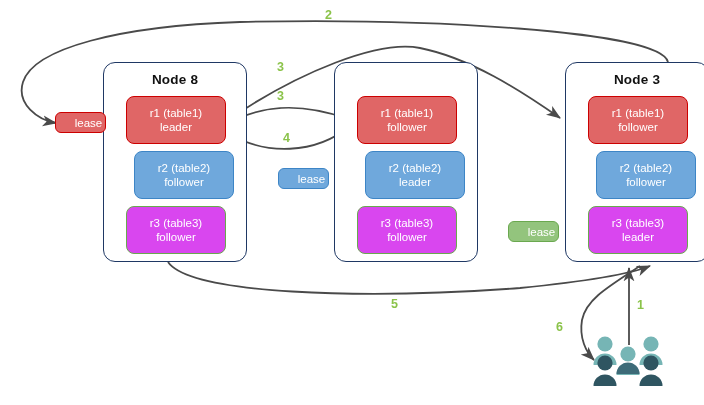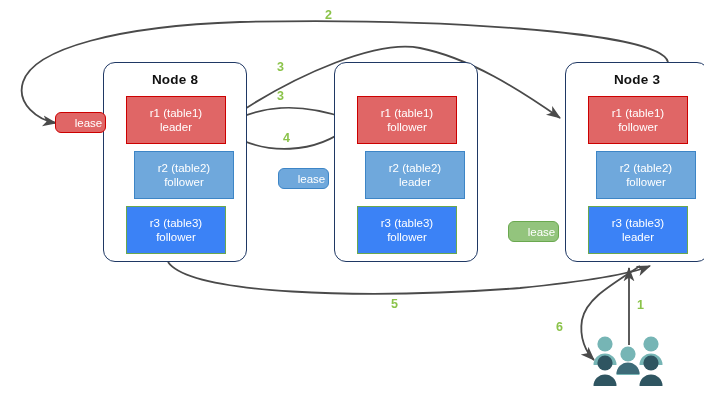--- a/index.html
+++ b/index.html
@@ -41,34 +41,34 @@
     font-size: 13.5px;
     font-weight: bold;
     color: #111111;
     letter-spacing: 0.2px;
   }
   .replica {
     position: absolute;
     left: 22px;
     width: 100px;
     height: 48px;
-    border-radius: 0;
+    border-radius: 8px;
     box-sizing: border-box;
     display: flex;
     flex-direction: column;
     align-items: center;
     justify-content: center;
     color: #ffffff;
     font-size: 11.5px;
     line-height: 14px;
     text-align: center;
   }
   .rep-red    { background: #e06666; border: 1.6px solid #cc0000; }
   .rep-blue   { background: #6fa8dc; border: 1.6px solid #3d85c6; margin-left: 8px; }
-  .rep-green  { background: #3b82f6; border: 1.6px solid #6aa84f; }
+  .rep-green  { background: #d946ef; border: 1.6px solid #6aa84f; }
 
   .lease {
     position: absolute;
     border-radius: 6px;
     box-sizing: border-box;
     display: flex;
     align-items: center;
     justify-content: center;
     color: #ffffff;
     font-size: 11.5px;

